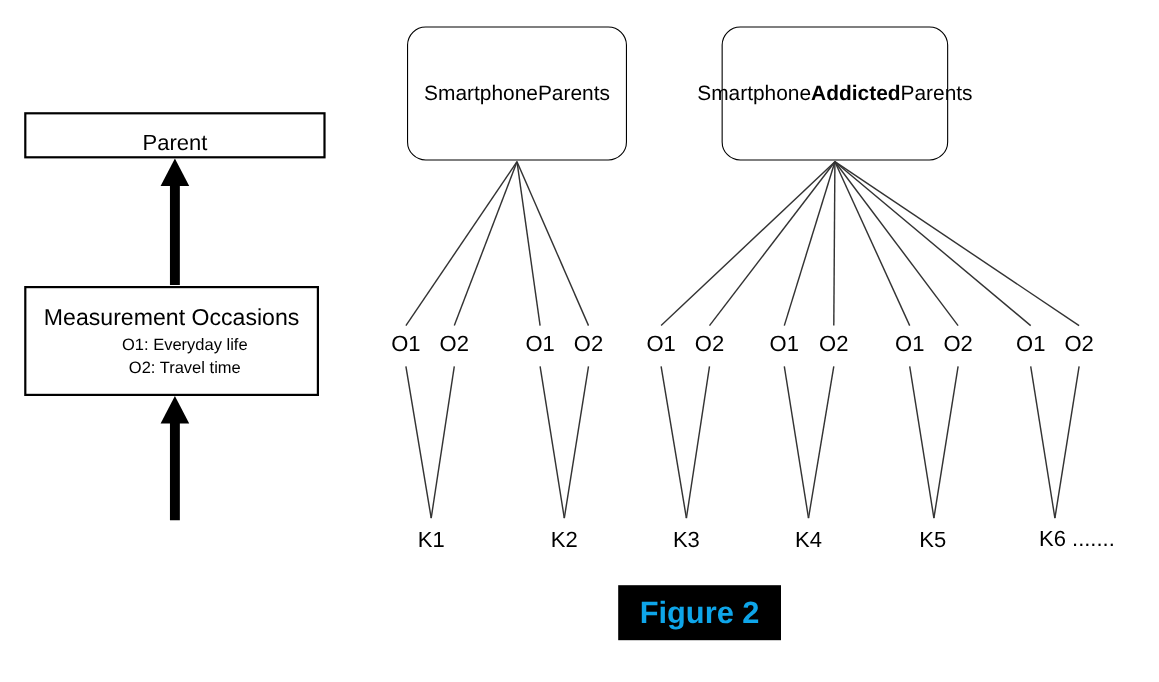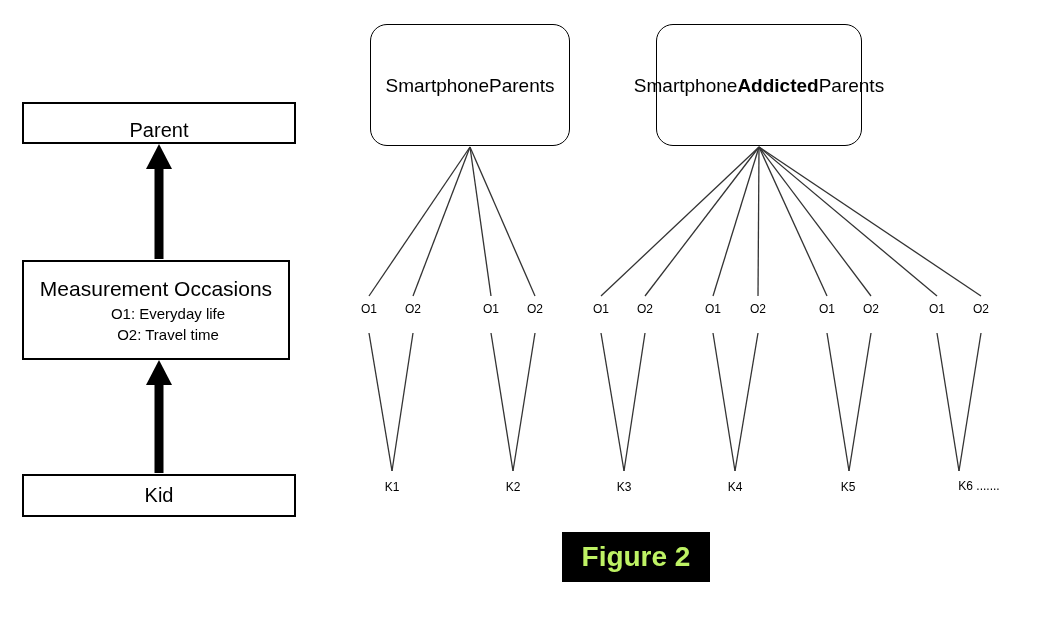--- a/index.html
+++ b/index.html
@@ -48,30 +48,30 @@
     font-size: 19px;
     line-height: 29px;
   }
   .rbox-0 { left: 370px; top: 24px; width: 200px; height: 122px; }
   .rbox-1 { left: 656px; top: 24px; width: 206px; height: 122px; }
   .rbox .bold { font-weight: bold; }
 
   
   .olabel, .klabel {
     position: absolute;
-    font-size: 12px;
+    font-size: 20px;
     transform: translateX(-50%);
     white-space: nowrap;
   }
 
   
   .figlabel {
     position: absolute;
     left: 562px; top: 532px; width: 148px; height: 50px;
-    background: #000; color: #bef264;
+    background: #000; color: #0ea5e9;
     display: flex; align-items: center; justify-content: center;
     font-weight: bold; font-size: 28px;
   }
 </style>
 </head>
 <body>
 
 <div class="canvas">
 
   <svg class="overlay" id="overlay" width="1054" height="620">
@@ -116,23 +116,20 @@
   <div class="lbox box-parent">
     <span>Parent</span>
   </div>
 
   <div class="lbox box-measure">
     <div class="mtitle">Measurement Occasions</div>
     <div class="msub">O1: Everyday life</div>
     <div class="msub">O2: Travel time</div>
   </div>
 
-  <div class="lbox box-kid">
-    <span>Kid</span>
-  </div>
 
   <div class="rbox rbox-0">
     <div>Smartphone</div>
     <div>Parents</div>
   </div>
 
   <div class="rbox rbox-1">
     <div>Smartphone</div>
     <div class="bold">Addicted</div>
     <div>Parents</div>

